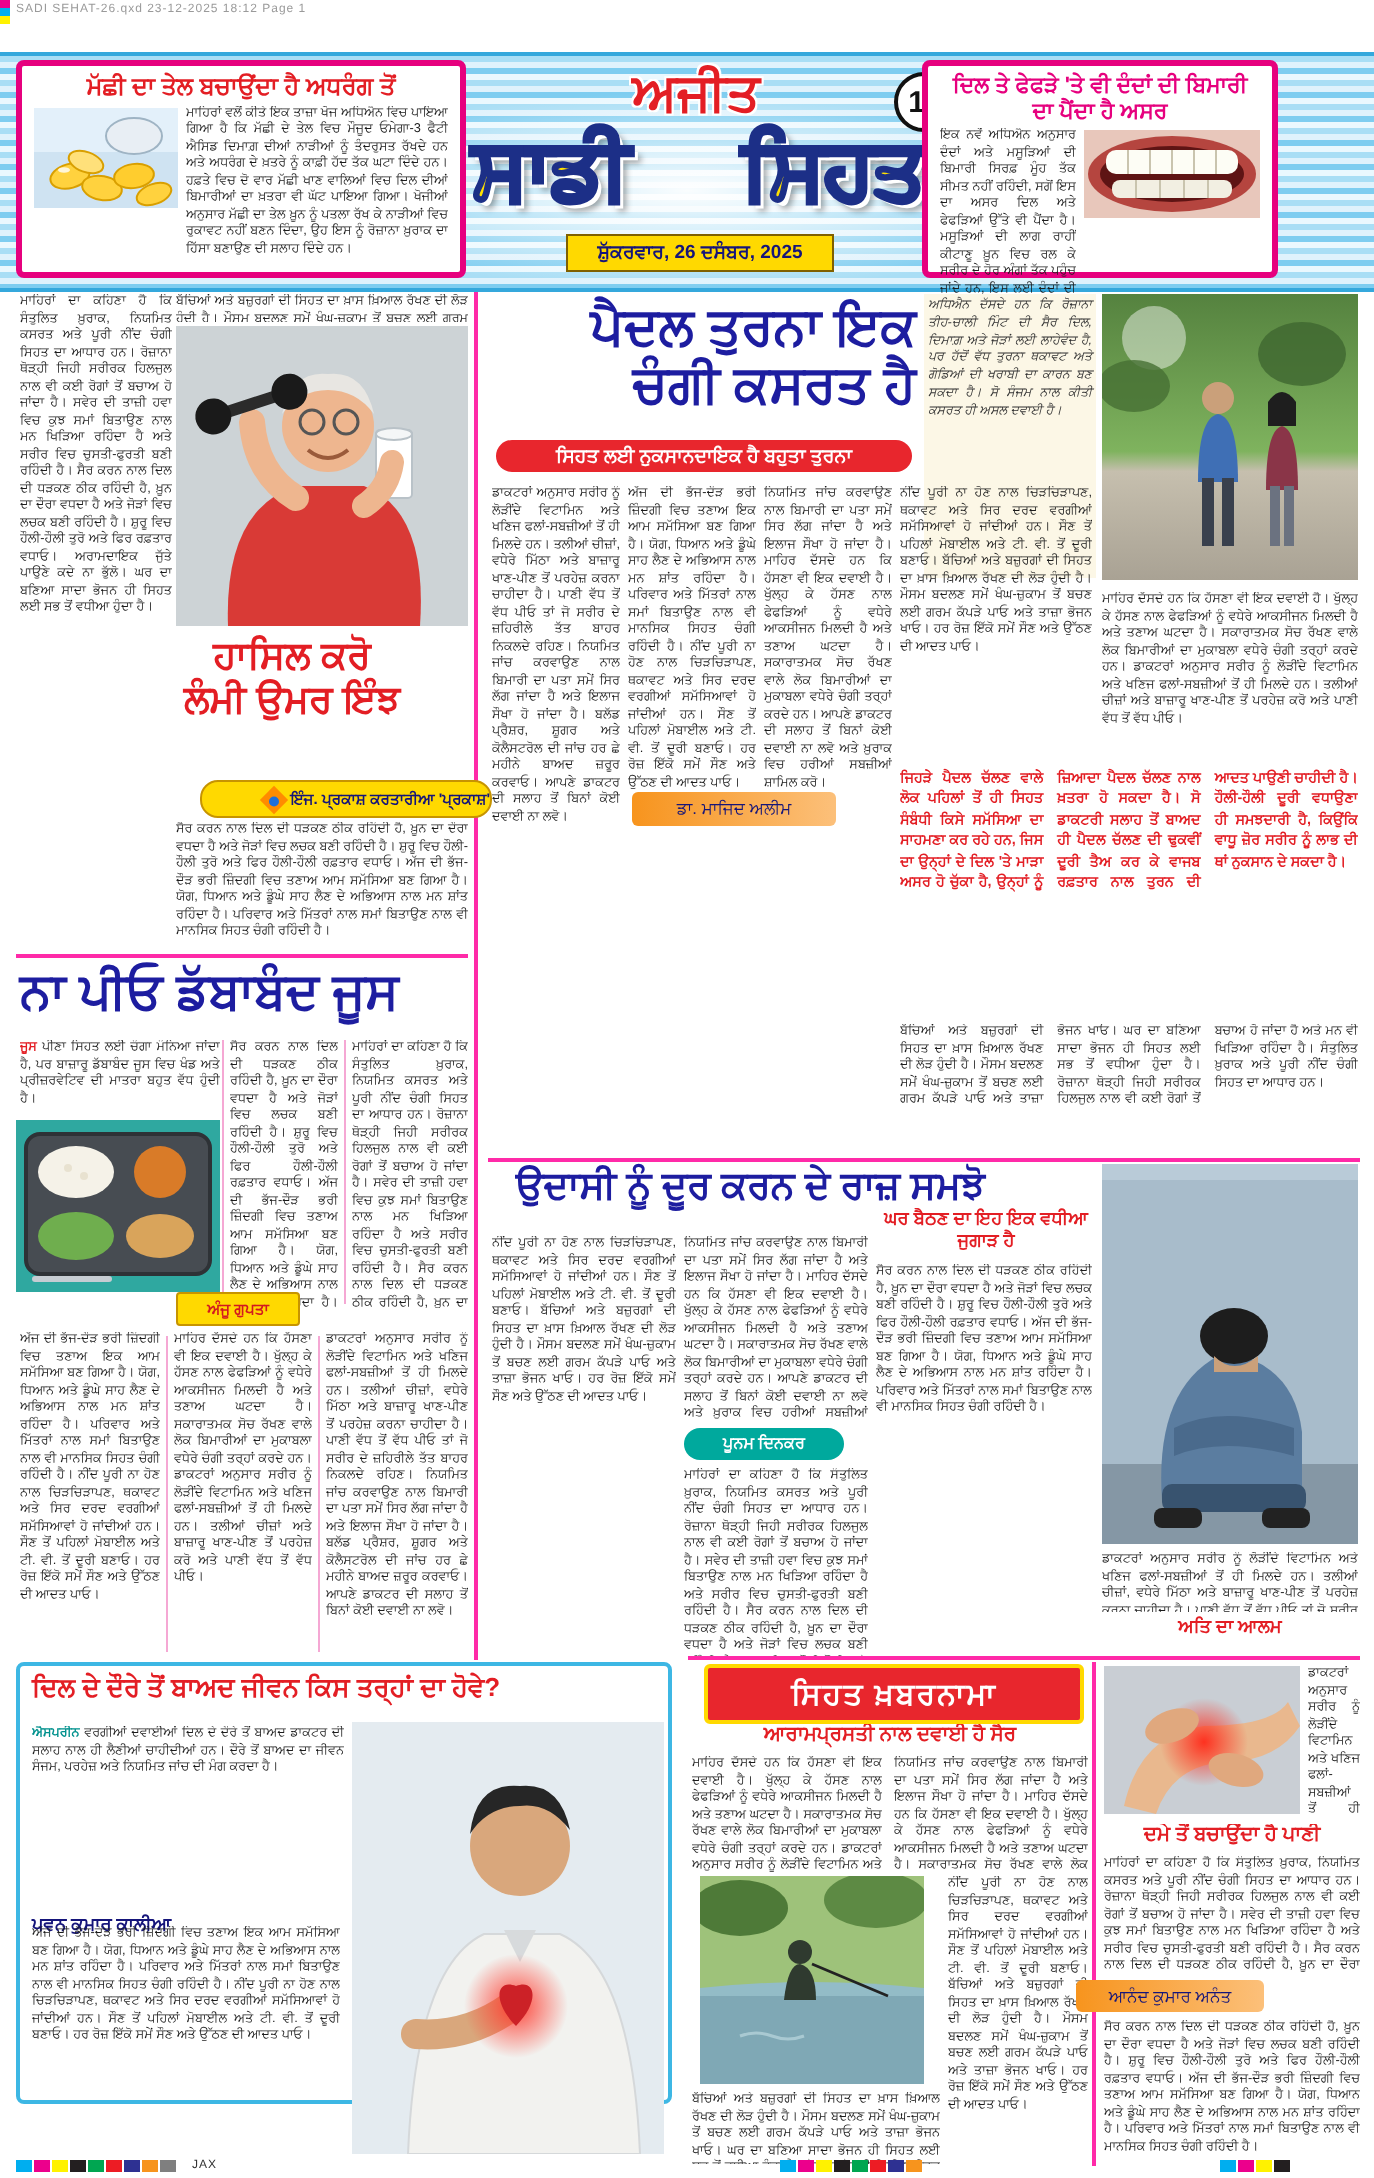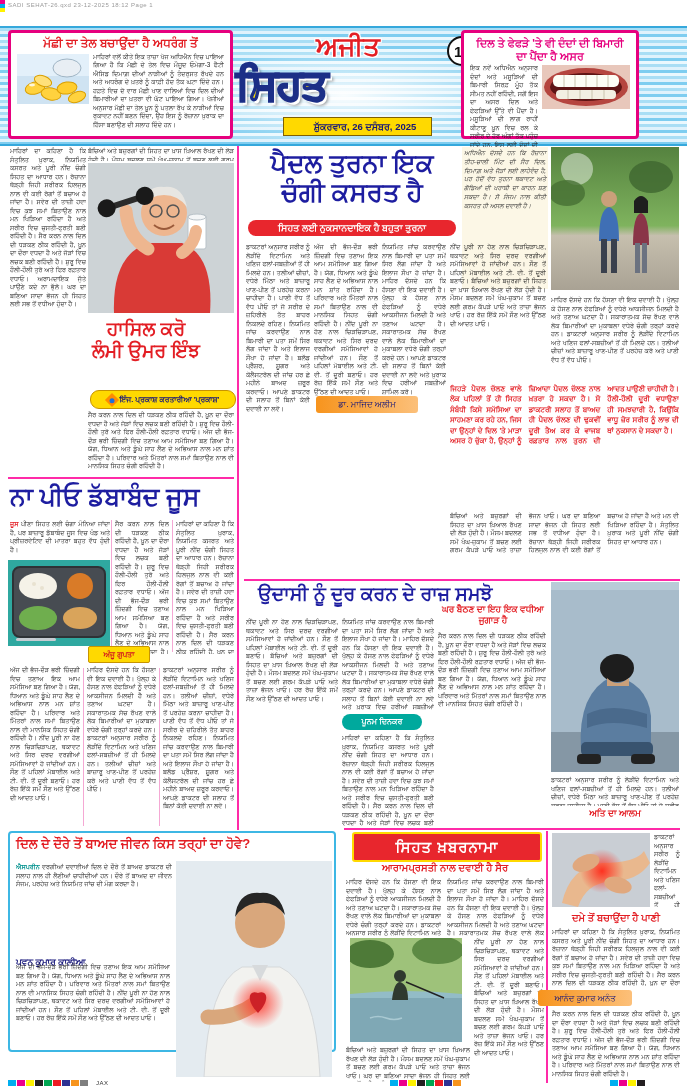--- a/index.html
+++ b/index.html
@@ -21,22 +21,22 @@
   .boxtitle{font-weight:900;text-align:center;line-height:1.15;margin-bottom:2px;}
   .brand{color:#e31e24;font-weight:900;font-size:26px;text-align:center;
     text-shadow:1px 1px 0 #fff,-1px -1px 0 #fff,1px -1px 0 #fff,-1px 1px 0 #fff;}
   .circle11{background:#fff;border:2.5px solid #111;border-radius:50%;
     width:30px;height:30px;display:flex;align-items:center;justify-content:center;
     font-weight:900;font-size:15px;color:#111;box-sizing:border-box;}
   .mast{display:flex;justify-content:space-between;align-items:center;
     font-weight:900;font-size:42px;color:#ffe100;letter-spacing:-1px;
     -webkit-text-stroke:2px #1c2f87;text-shadow:2.5px 2.5px 0 #ffffff,4px 4px 3px rgba(0,0,0,.35);}
   .datebar{background:#ffd900;border:1px solid #806000;color:#15157a;
-    font-weight:900;font-size:9.5px;display:flex;align-items:center;justify-content:center;padding-left:15px;}
-  .hl-navy{color:#1d1da0;font-weight:900;text-align:center;line-height:1.1;}
+    font-weight:900;font-size:9.5px;display:flex;align-items:center;justify-content:center;}
+  .hl-navy{color:#1d1da0;font-weight:900;text-align:right;line-height:1.1;}
   .hl-red{color:#e31e24;font-weight:900;line-height:1.15;}
   .subbar{background:#e8262d;border-radius:9px;color:#fff;font-weight:900;font-size:9.5px;
     display:flex;align-items:center;justify-content:center;}
   .redsub{color:#e31e24;font-weight:900;text-align:center;line-height:1.2;overflow:hidden;}
   .redtext{color:#e31e24;font-weight:bold;font-size:7.2px;line-height:1.45;text-align:justify;overflow:hidden;}
   .vrule{background:#ff2aa8;width:2px;}
   .hrule{background:#ff2aa8;height:2px;}
   .colrule{background:#f5a8d4;width:1px;}
   .badge-yellow{background:#ffd900;border:1px solid #c79400;border-radius:9px;color:#15157a;
     font-weight:900;font-size:7.6px;display:flex;align-items:center;justify-content:center;gap:3px;}
@@ -68,20 +68,21 @@
   <div style="width:5px;height:4px;background:#ec008c"></div>
   <div style="width:5px;height:4px;background:#00aeef"></div>
   <div style="width:5px;height:4px;background:#fff200"></div>
 </div>
 
 <div class="abs band" style="left:0;top:26px;width:687px;height:116px;"></div>
 
 <div class="abs brand" style="left:278px;top:31px;width:140px;">ਅਜੀਤ</div>
 <div class="abs circle11" style="left:447px;top:36px;">11</div>
 <div class="abs mast" style="left:236px;top:58px;width:226px;height:54px;">
+  <span>ਸਾਡੀ</span>
   <span>ਸਿਹਤ</span>
 </div>
 <div class="abs datebar" style="left:283px;top:117px;width:132px;height:17px;">ਸ਼ੁੱਕਰਵਾਰ, 26 ਦਸੰਬਰ, 2025</div>
 
 <div class="abs pinkbox" style="left:8px;top:30px;width:225px;height:109px;">
   <div class="boxtitle" style="color:#e31e24;font-size:12px;">ਮੱਛੀ ਦਾ ਤੇਲ ਬਚਾਉਂਦਾ ਹੈ ਅਧਰੰਗ ਤੋਂ</div>
   <svg class="photo" width="72" height="50" viewBox="0 0 72 50" style="float:left;margin:1px 4px 1px 0;">
     <rect width="72" height="50" fill="#cfe3f2"></rect>
     <rect width="72" height="22" fill="#e3f0fa"></rect>
     <ellipse cx="50" cy="14" rx="14" ry="9" fill="#e8eef4" stroke="#9fb4c4"></ellipse>
@@ -141,21 +142,21 @@
   <g transform="rotate(-18 38 40)">
     <rect x="18" y="36" width="40" height="6" rx="3" fill="#2b2b2b"></rect>
     <circle cx="18" cy="39" r="9" fill="#1a1a1a"></circle>
     <circle cx="58" cy="39" r="9" fill="#1a1a1a"></circle>
   </g>
 </svg>
 <div class="abs hl-red" style="left:58px;top:318px;width:176px;font-size:19px;text-align:center;">
   <div>ਹਾਸਿਲ ਕਰੋ</div>
   <div>ਲੰਮੀ ਉਮਰ ਇੰਝ</div>
 </div>
-<div class="abs badge-yellow" style="left:90px;top:390px;width:144px;height:17px;">
+<div class="abs badge-yellow" style="left:100px;top:390px;width:144px;height:17px;justify-content:flex-end;">
   <span class="diamond">
       <i></i>
     </span>
   <span>ਇੰਜ. ਪ੍ਰਕਾਸ਼ ਕਰਤਾਰੀਆ 'ਪ੍ਰਕਾਸ਼'</span>
 </div>
 <div class="abs tiny" style="left:88px;top:411px;width:146px;height:64px;">ਸੈਰ ਕਰਨ ਨਾਲ ਦਿਲ ਦੀ ਧੜਕਣ ਠੀਕ ਰਹਿੰਦੀ ਹੈ, ਖ਼ੂਨ ਦਾ ਦੌਰਾ ਵਧਦਾ ਹੈ ਅਤੇ ਜੋੜਾਂ ਵਿਚ ਲਚਕ ਬਣੀ ਰਹਿੰਦੀ ਹੈ। ਸ਼ੁਰੂ ਵਿਚ ਹੌਲੀ-ਹੌਲੀ ਤੁਰੋ ਅਤੇ ਫਿਰ ਹੌਲੀ-ਹੌਲੀ ਰਫ਼ਤਾਰ ਵਧਾਓ। ਅੱਜ ਦੀ ਭੱਜ-ਦੌੜ ਭਰੀ ਜ਼ਿੰਦਗੀ ਵਿਚ ਤਣਾਅ ਆਮ ਸਮੱਸਿਆ ਬਣ ਗਿਆ ਹੈ। ਯੋਗ, ਧਿਆਨ ਅਤੇ ਡੂੰਘੇ ਸਾਹ ਲੈਣ ਦੇ ਅਭਿਆਸ ਨਾਲ ਮਨ ਸ਼ਾਂਤ ਰਹਿੰਦਾ ਹੈ। ਪਰਿਵਾਰ ਅਤੇ ਮਿੱਤਰਾਂ ਨਾਲ ਸਮਾਂ ਬਿਤਾਉਣ ਨਾਲ ਵੀ ਮਾਨਸਿਕ ਸਿਹਤ ਚੰਗੀ ਰਹਿੰਦੀ ਹੈ।</div>
 
 <div class="abs hl-navy" style="left:10px;top:483px;width:250px;font-size:25px;text-align:left;">ਨਾ ਪੀਓ ਡੱਬਾਬੰਦ ਜੂਸ</div>
 <div class="abs tiny" style="left:10px;top:520px;width:100px;height:38px;">
   <span class="lead-red">ਜੂਸ</span>

